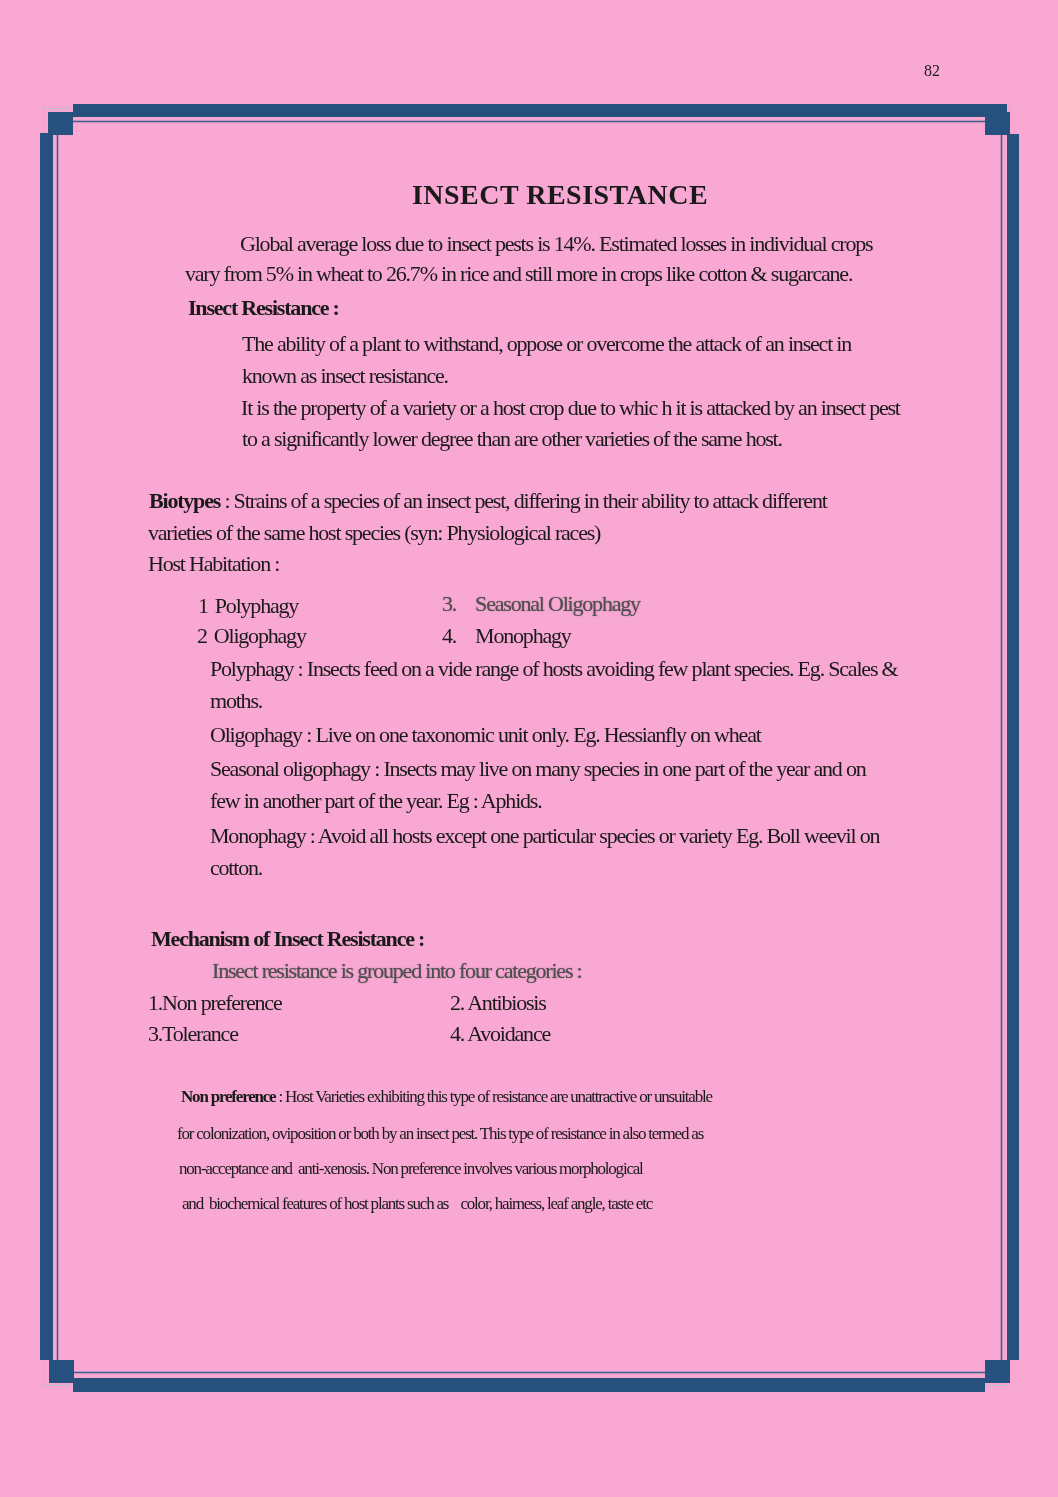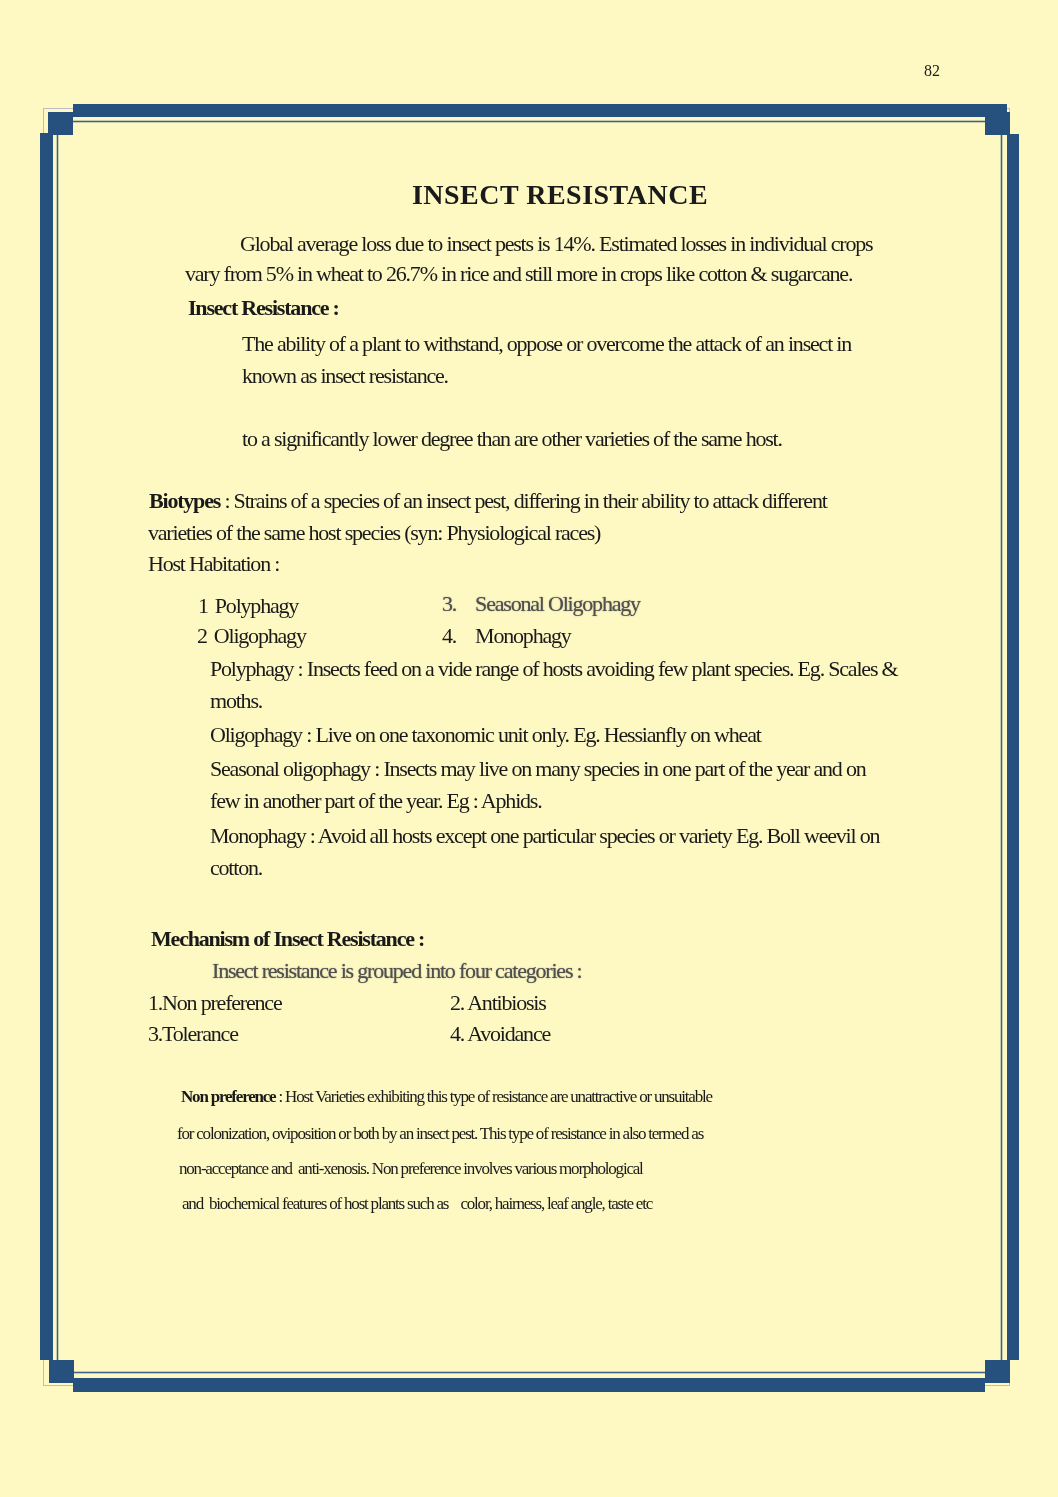--- a/index.html
+++ b/index.html
@@ -1,16 +1,16 @@
 <!DOCTYPE html>
 <html><head>
 <meta charset="utf-8">
 <style>
   html,body{margin:0;padding:0;background:#ffffff;}
-  .page{position:relative;width:1058px;height:1497px;background:#fef9c3;overflow:hidden;
+  .page{position:relative;width:1058px;height:1497px;background:#f9a8d4;overflow:hidden;
         font-family:"Liberation Serif","DejaVu Serif",serif;color:#1a1a1a;}
   .line{position:absolute;white-space:pre;font-size:22px;letter-spacing:-1.2px;line-height:22px;}
   .b{font-weight:bold;}
   .small{font-size:17px;}
   .faded{color:#4f4f4f;text-shadow:0 0 1.2px rgba(90,90,90,.75);}
   .title{position:absolute;font-weight:bold;font-size:28px;letter-spacing:.5px;text-align:center;white-space:pre;}
   .pageno{position:absolute;font-size:16px;letter-spacing:0;}
   .num-gap{margin-left:7px;}
   .num-gap-sm{margin-left:19px;text-align:center;}
   svg.frame{position:absolute;left:0;top:0;}
@@ -38,20 +38,21 @@
   <div class="pageno" style="left:924px;top:62px">82</div>
 
   <div class="title" style="left:180px;top:179px;width:760px">INSECT RESISTANCE</div>
 
   <div class="line" style="left:240px;top:233px">Global average loss due to insect pests is 14%. Estimated losses in individual crops</div>
   <div class="line" style="left:185px;top:263px">vary from 5% in wheat to 26.7% in rice and still more in crops like cotton &amp; sugarcane.</div>
 
   <div class="line b" style="left:188px;top:297px">Insect Resistance :</div>
   <div class="line" style="left:242px;top:333px">The ability of a plant to withstand, oppose or overcome the attack of an insect in</div>
   <div class="line" style="left:242px;top:365px">known as insect resistance.</div>
+  <div class="line" style="left:241px;top:397px">It is the property of a variety or a host crop due to whic h it is attacked by an insect pest</div>
   <div class="line" style="left:242px;top:428px">to a significantly lower degree than are other varieties of the same host.</div>
 
   <div class="line" style="left:149px;top:490px"><span class="b">Biotypes</span><span> : Strains of a species of an insect pest, differing in their ability to attack different</span></div>
   <div class="line" style="left:148px;top:522px">varieties of the same host species (syn: Physiological races)</div>
 
   <div class="line" style="left:148px;top:553px">Host Habitation :</div>
 
   <div class="line" style="left:198px;top:595px"><span>1</span><span class="num-gap">Polyphagy</span></div>
   <div class="line faded" style="left:442px;top:593px"><span>3.</span><span class="num-gap-sm">Seasonal Oligophagy</span></div>
   <div class="line" style="left:197px;top:625px"><span>2</span><span class="num-gap">Oligophagy</span></div>

